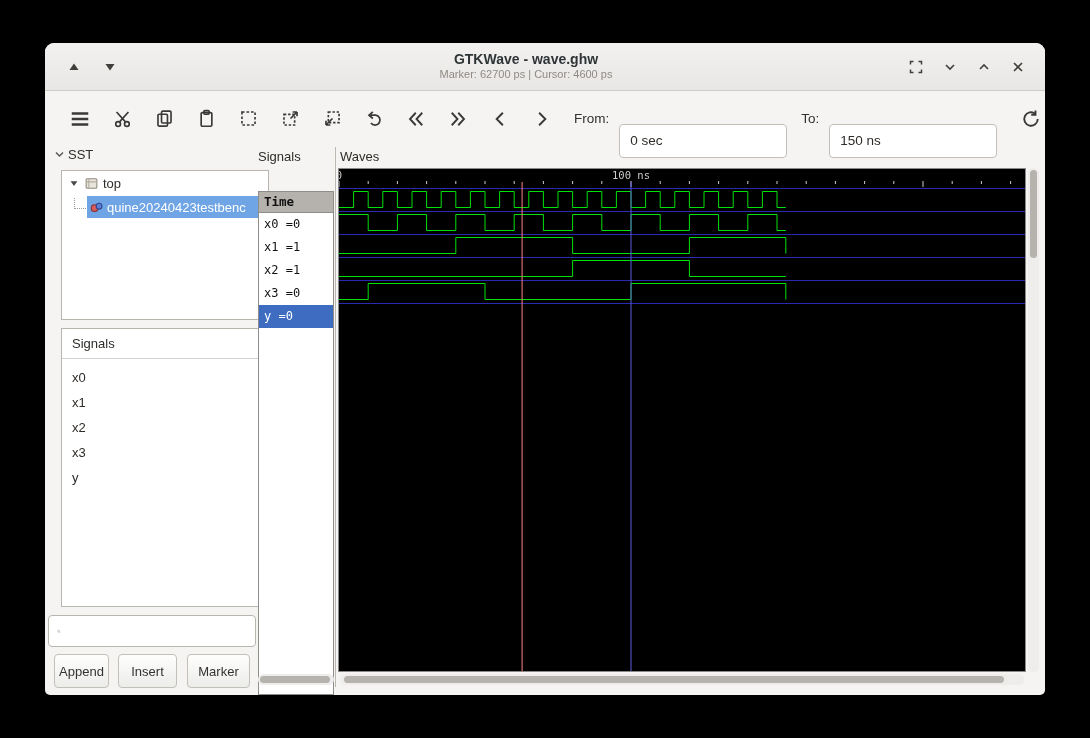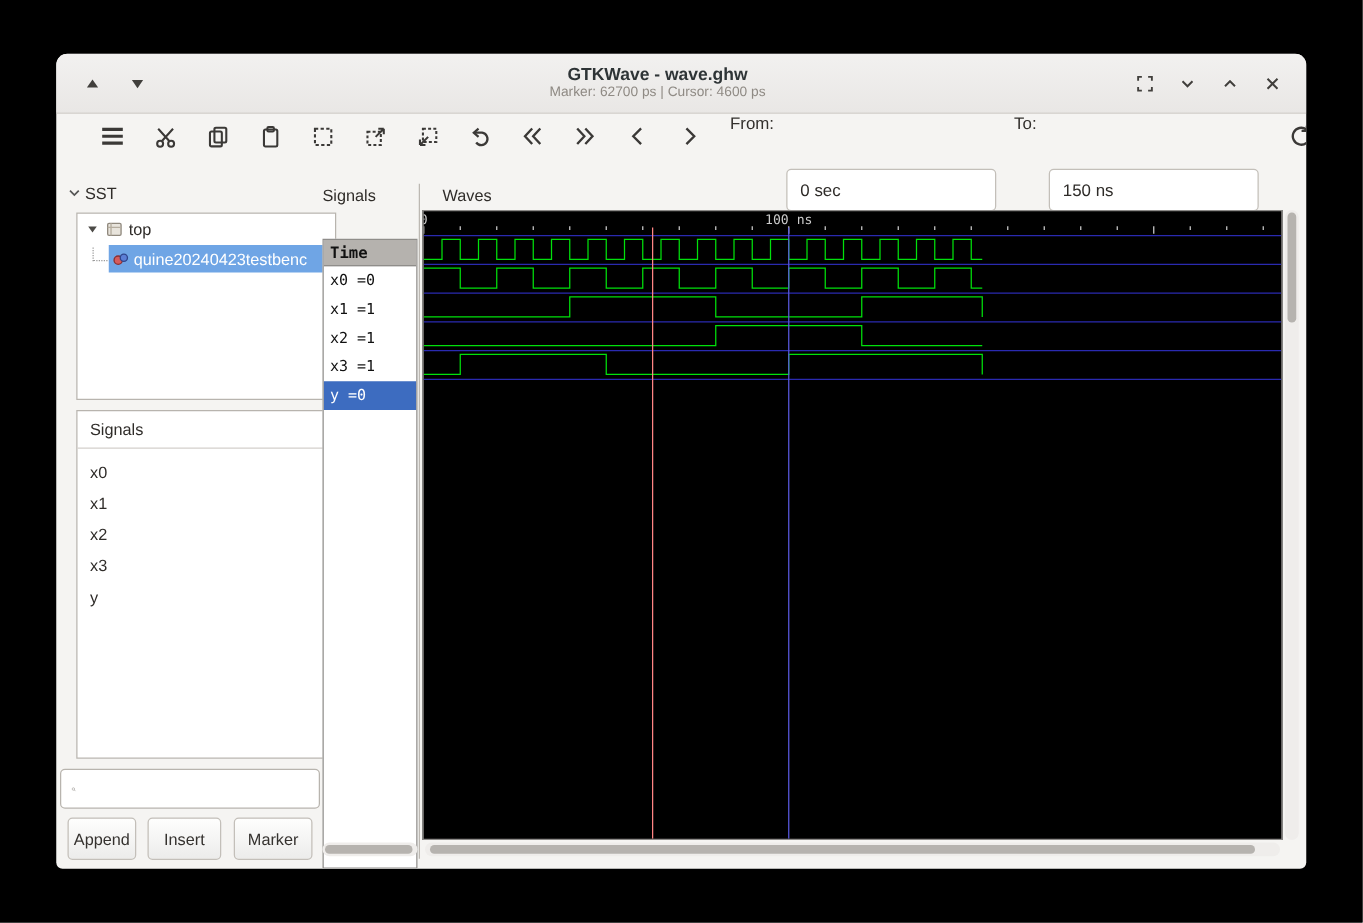--- a/index.html
+++ b/index.html
@@ -11,21 +11,21 @@
     background:linear-gradient(#f2f1f0,#e9e7e5);border-bottom:1px solid #cfcbc7;
     display:flex;align-items:center;}
   .tb-left{display:flex;align-items:center;gap:10px;padding-left:16px;width:150px;}
   .tb-center{flex:1;text-align:center;line-height:1.25;}
   .tb-title{font-size:14px;color:#2e3436;font-weight:bold;}
   .tb-sub{font-size:11px;color:#8f8a84;}
   .tb-right{display:flex;align-items:center;gap:8px;padding-right:14px;width:190px;justify-content:flex-end;}
   .wbtn{width:26px;height:26px;border:none;background:transparent;border-radius:13px;
     display:flex;align-items:center;justify-content:center;padding:0;}
   
-  .toolbar{position:absolute;left:17px;top:48px;width:100%;height:55px;display:flex;align-items:flex-start;
+  .toolbar{position:absolute;left:7px;top:48px;width:100%;height:55px;display:flex;align-items:center;
     padding:0 10px;box-sizing:border-box;gap:6px;}
   .tbtn{width:36px;height:36px;border:none;background:transparent;border-radius:4px;
     display:flex;align-items:center;justify-content:center;padding:0;flex:0 0 auto;}
   .tlabel{font-size:13.5px;color:#33302d;margin:0 4px 0 8px;flex:0 0 auto;}
   .tinput{height:32px;border:1px solid #c3bfb9;border-radius:4px;background:#fff;padding:0 10px;
     font-size:13.5px;color:#2e2b28;width:146px;flex:0 0 auto;font-family:"Liberation Sans",sans-serif;margin-top:44px;}
   
   .frame-label{position:absolute;font-size:13px;color:#2f2c29;}
   .white-box{position:absolute;background:#fff;border:1px solid #b8b4ae;box-sizing:border-box;margin-left:13px;}
   
@@ -241,31 +241,31 @@
   <button class="gbtn" style="left:9px;top:611px;width:55px;">Append</button>
   <button class="gbtn" style="left:73px;top:611px;width:59px;">Insert</button>
   <button class="gbtn" style="left:142px;top:611px;width:63px;">Marker</button>
 
   <div class="frame-label" style="left:213px;top:106px;">Signals</div>
   <div class="names-panel" style="left:213px;top:125px;width:76px;height:504px;margin-top:23px;">
     <div class="names-time">Time</div>
     <div class="name-row">x0 =0</div>
     <div class="name-row">x1 =1</div>
     <div class="name-row">x2 =1</div>
-    <div class="name-row">x3 =1</div>
+    <div class="name-row">x3 =0</div>
     <div class="name-row selected">y =0</div>
   </div>
 
   <div class="scroll-track" style="left:213px;top:631px;width:76px;height:11px;">
     <div class="scroll-thumb" style="left:2px;top:2px;width:70px;height:7px;"></div>
   </div>
 
   <div class="splitter" style="left:288px;top:104px;height:540px;"></div>
 
-  <div class="frame-label" style="left:309px;top:106px;">Waves</div>
+  <div class="frame-label" style="left:295px;top:106px;">Waves</div>
   <div class="wave-area" style="left:293px;top:125px;width:688px;height:504px;">
     <svg id="wave-svg" width="686" height="502">
         <line x1="0" y1="12" x2="0" y2="18" stroke="#cccccc" stroke-width="1"></line>
         <line x1="29.2" y1="12" x2="29.2" y2="15" stroke="#cccccc" stroke-width="1"></line>
         <line x1="58.4" y1="12" x2="58.4" y2="15" stroke="#cccccc" stroke-width="1"></line>
         <line x1="87.6" y1="12" x2="87.6" y2="15" stroke="#cccccc" stroke-width="1"></line>
         <line x1="116.8" y1="12" x2="116.8" y2="15" stroke="#cccccc" stroke-width="1"></line>
         <line x1="146" y1="12" x2="146" y2="15" stroke="#cccccc" stroke-width="1"></line>
         <line x1="175.2" y1="12" x2="175.2" y2="15" stroke="#cccccc" stroke-width="1"></line>
         <line x1="204.4" y1="12" x2="204.4" y2="15" stroke="#cccccc" stroke-width="1"></line>

